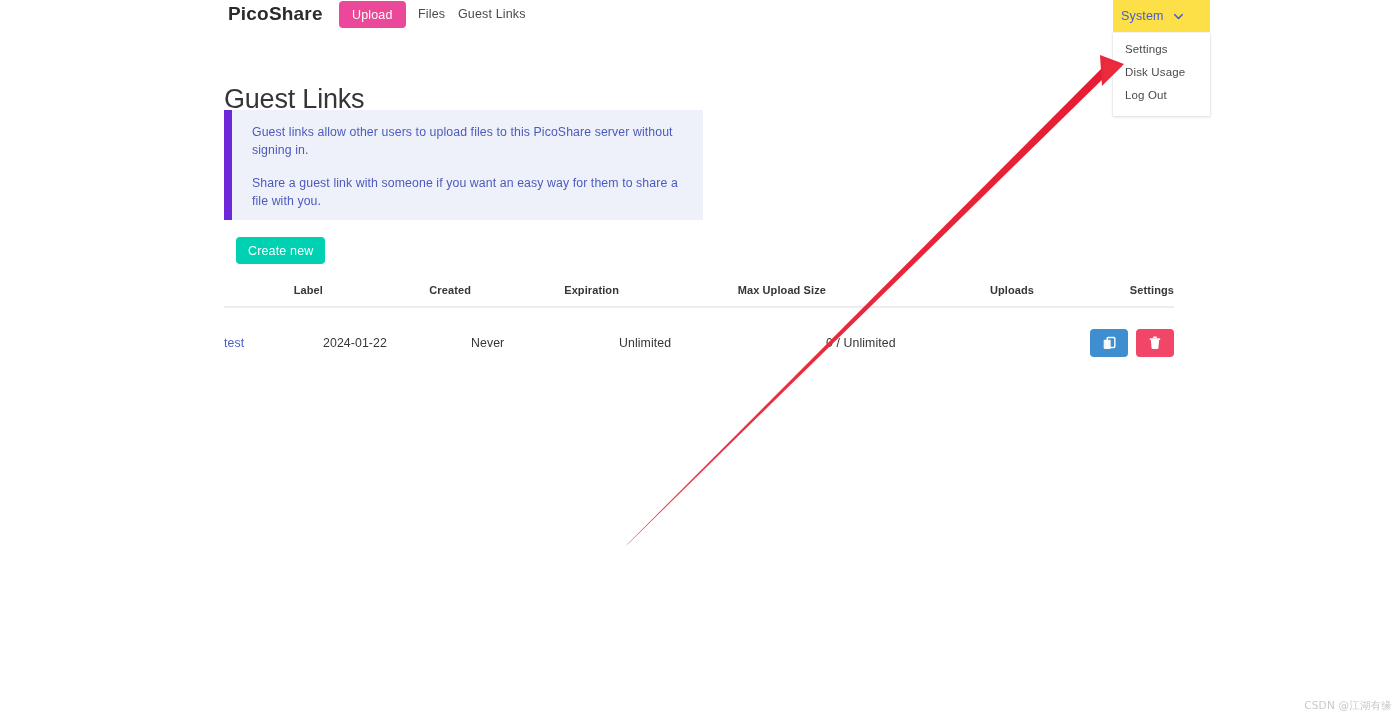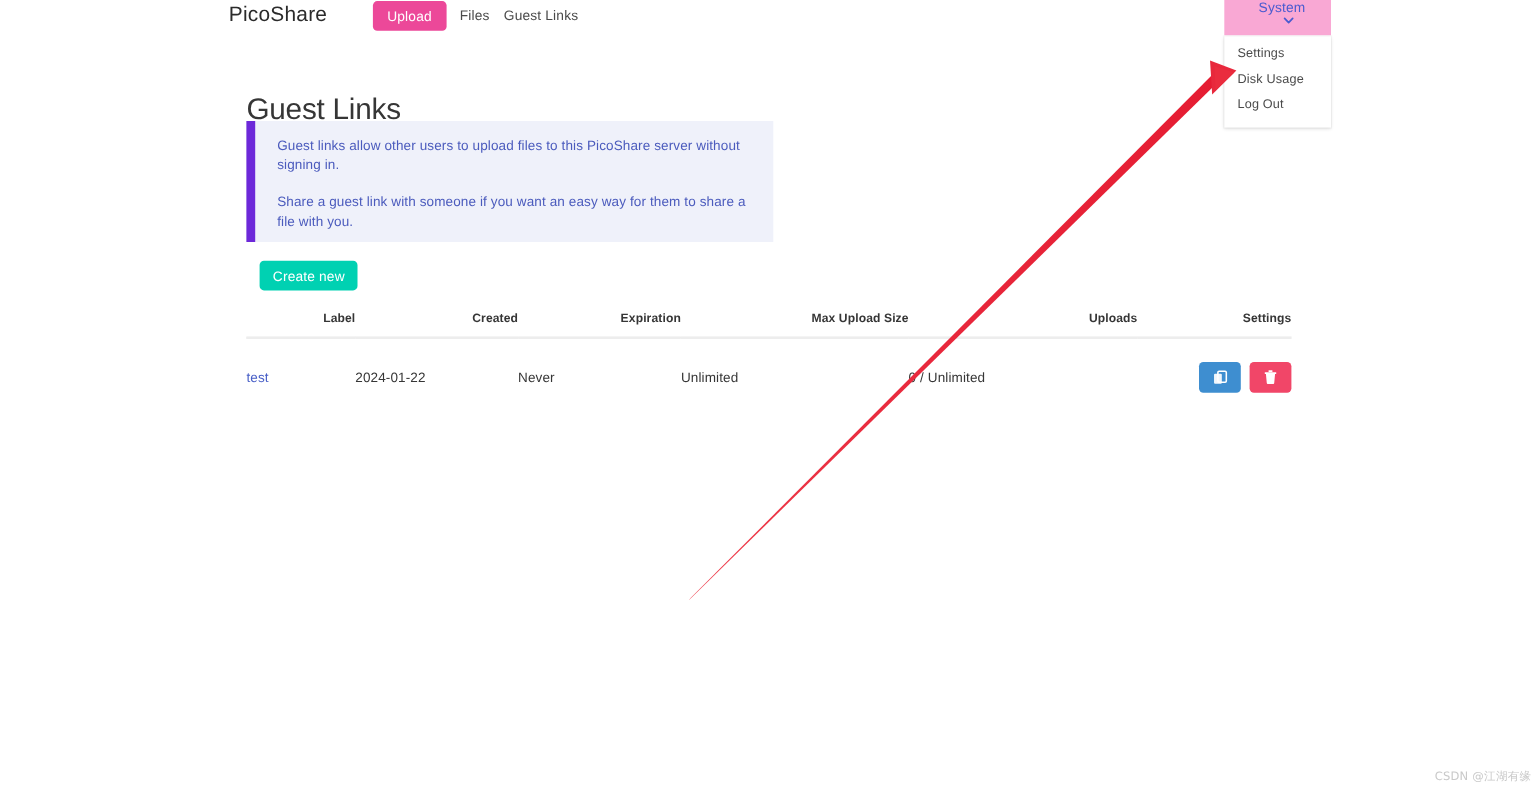--- a/index.html
+++ b/index.html
@@ -22,24 +22,24 @@
     top: 0; left: 0;
     width: 1400px;
     height: 32px;
     background: #ffffff;
     display: flex;
     align-items: center;
     z-index: 30;
   }
   .brand {
     position: absolute;
-    left: 208px;
+    left: 228px;
     top: 2px;
     font-size: 19px;
-    font-weight: 400;
+    font-weight: 700;
     letter-spacing: 0.2px;
     color: #2b2b2b;
     line-height: 24px;
   }
   .nav-upload {
     position: absolute;
     left: 339px;
     top: 1px;
     height: 27px;
     padding: 0 13px;
@@ -67,26 +67,25 @@
   .nav-link.files { left: 418px; }
   .nav-link.guestlinks { left: 458px; }
 
   
   .nav-system {
     position: absolute;
     left: 1113px;
     top: 0px;
     width: 97px;
     height: 32px;
-    background: #f9a8d4;
+    background: #fde047;
     display: flex;
     align-items: center;
     padding-left: 8px;
     cursor: pointer;
-    flex-direction: column;
   }
   .nav-system-label {
     font-size: 12.5px;
     color: #4a5bd0;
     letter-spacing: 0.15px;
   }
   .chevron {
     margin-left: 9px;
     width: 9px;
     height: 9px;

